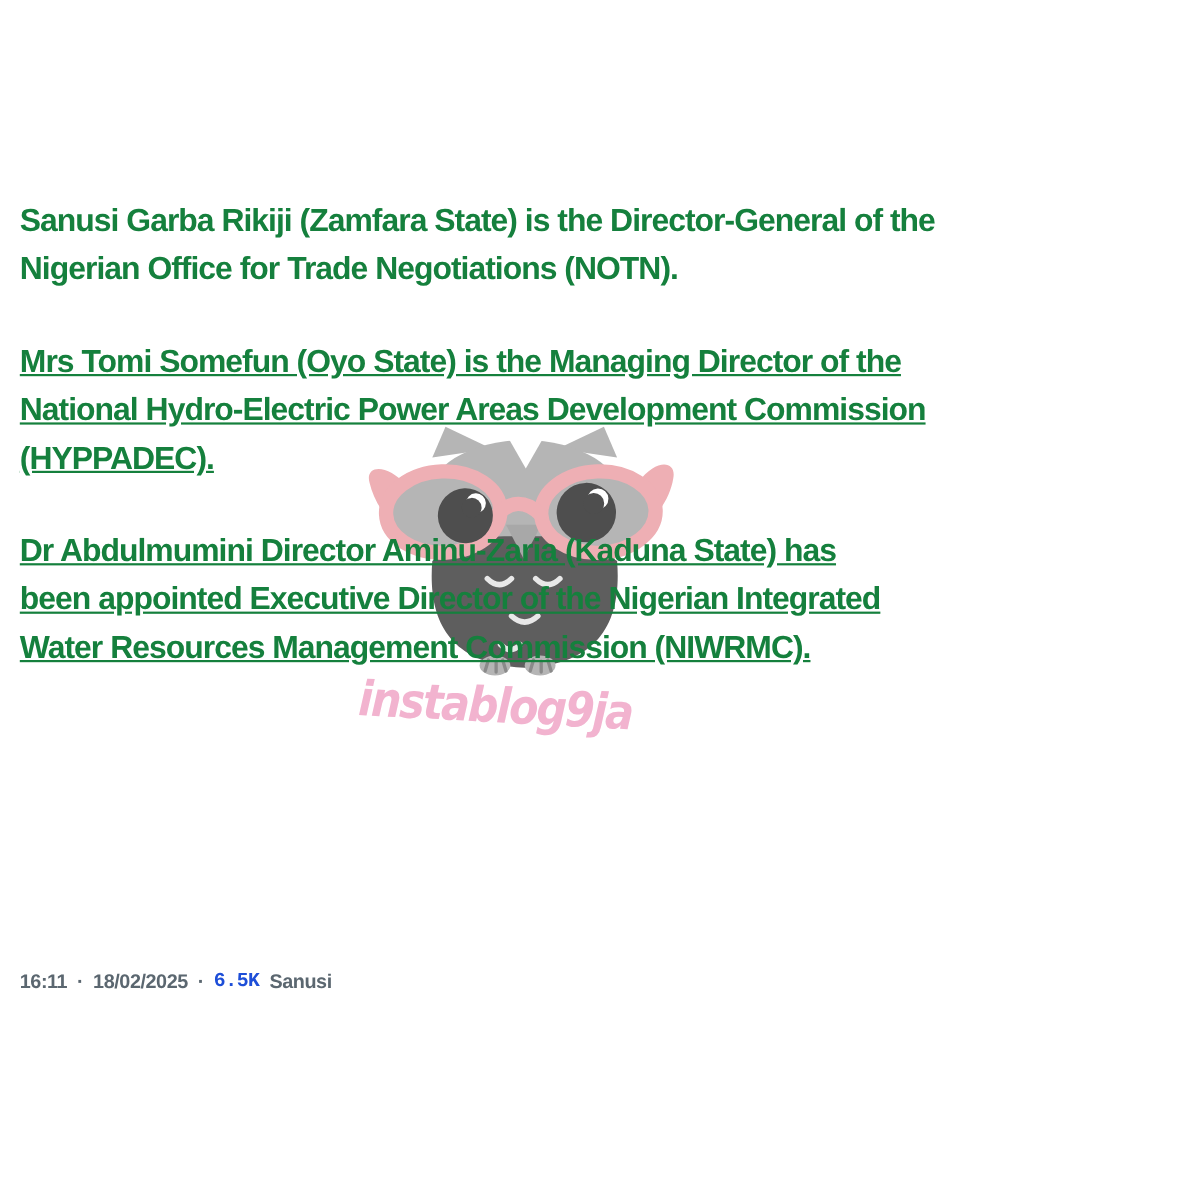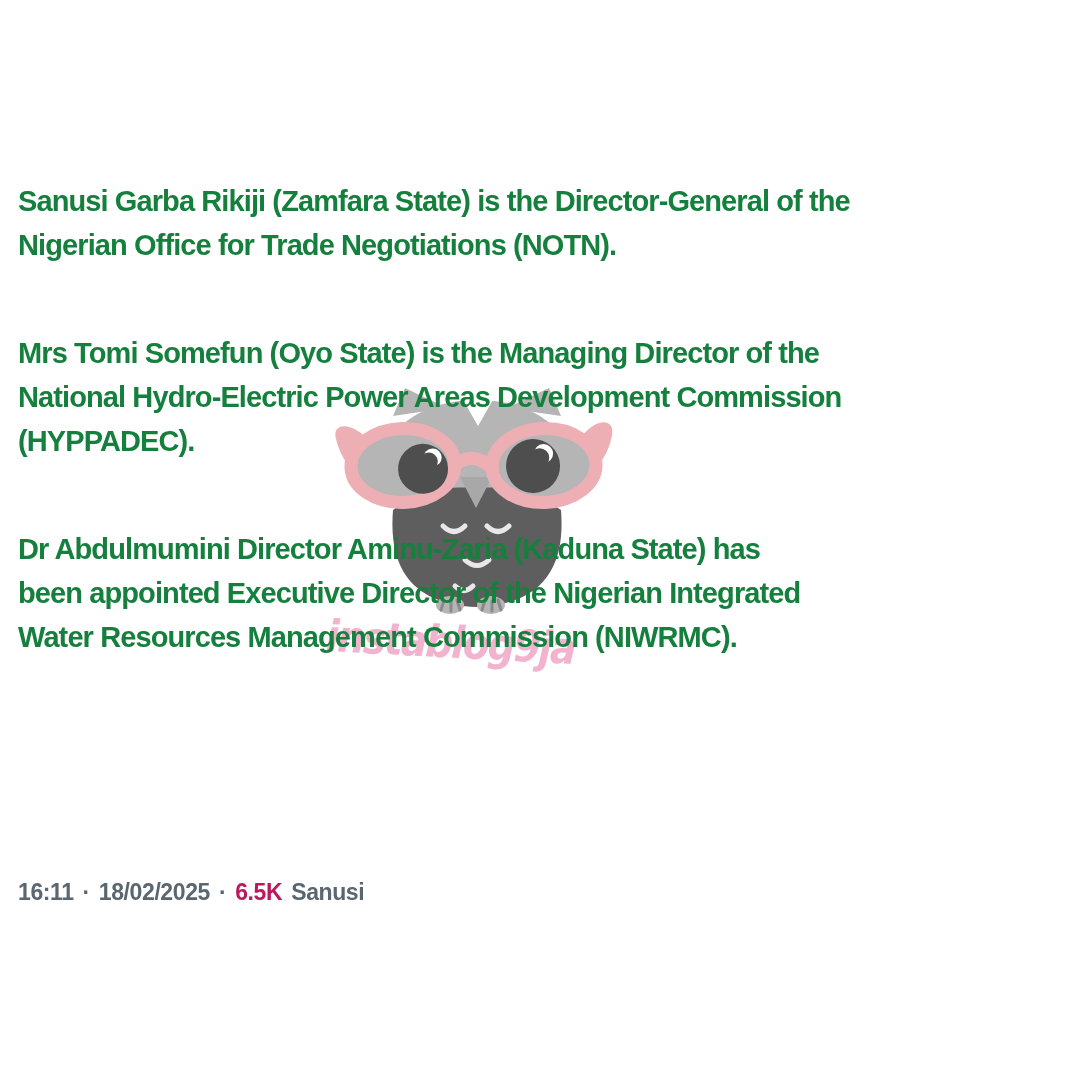--- a/index.html
+++ b/index.html
@@ -20,37 +20,37 @@
     position: absolute;
     left: 18px; top: 179px;
     z-index: 3;
     color: #15803d;
     font-weight: 700;
     font-size: 29px;
     line-height: 44px;
     letter-spacing: -0.9px;
   }
   .para { white-space: pre; margin: 0; }
-  .para + .para { margin-top: 64px; }
+  .para + .para { margin-top: 40px; text-decoration: underline; }
 
   
   .meta {
     position: absolute;
     left: 18px; top: 876px;
     z-index: 3;
     display: flex;
     align-items: center;
     gap: 9px;
     font-weight: 700;
-    font-size: 23px;
+    font-size: 18px;
     letter-spacing: -0.4px;
     color: #5b6770;
     line-height: 32px;
   }
-  .meta .views-count { color: #be185d; }
+  .meta .views-count { color: #1d4ed8; font-family: Liberation Mono, monospace; }
 
   
   .watermark-owl {
     position: absolute;
     left: 305px; top: 378px;
     width: 315px; height: 250px;
     z-index: 1;
   }
   .watermark-brand {
     position: absolute;

